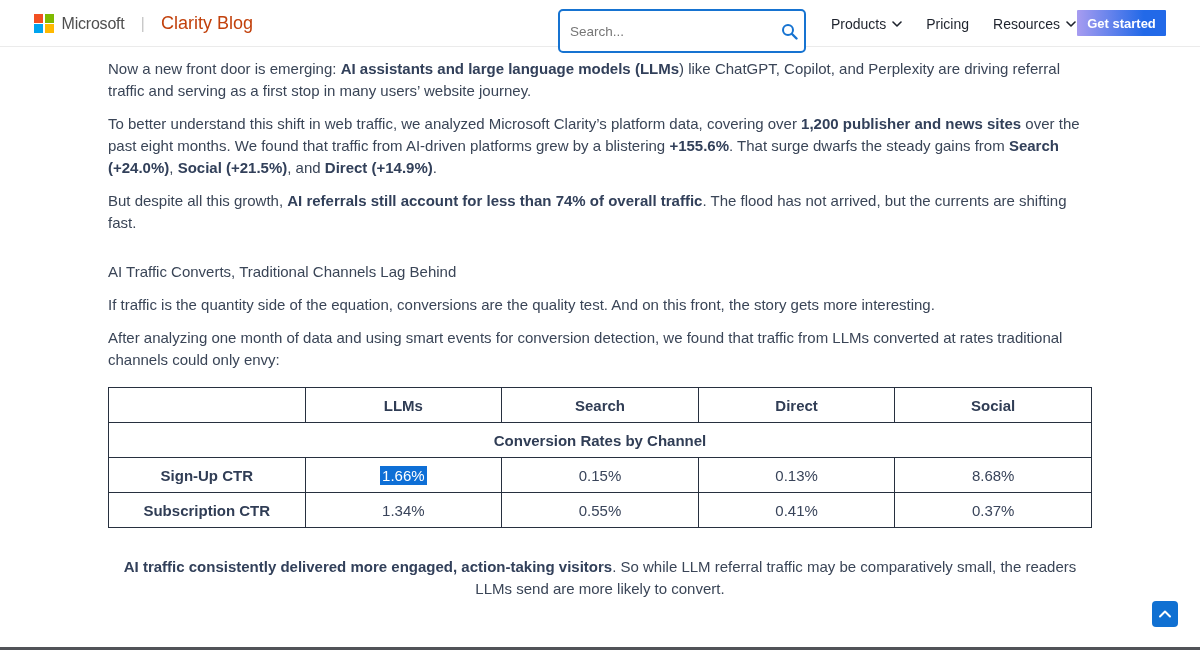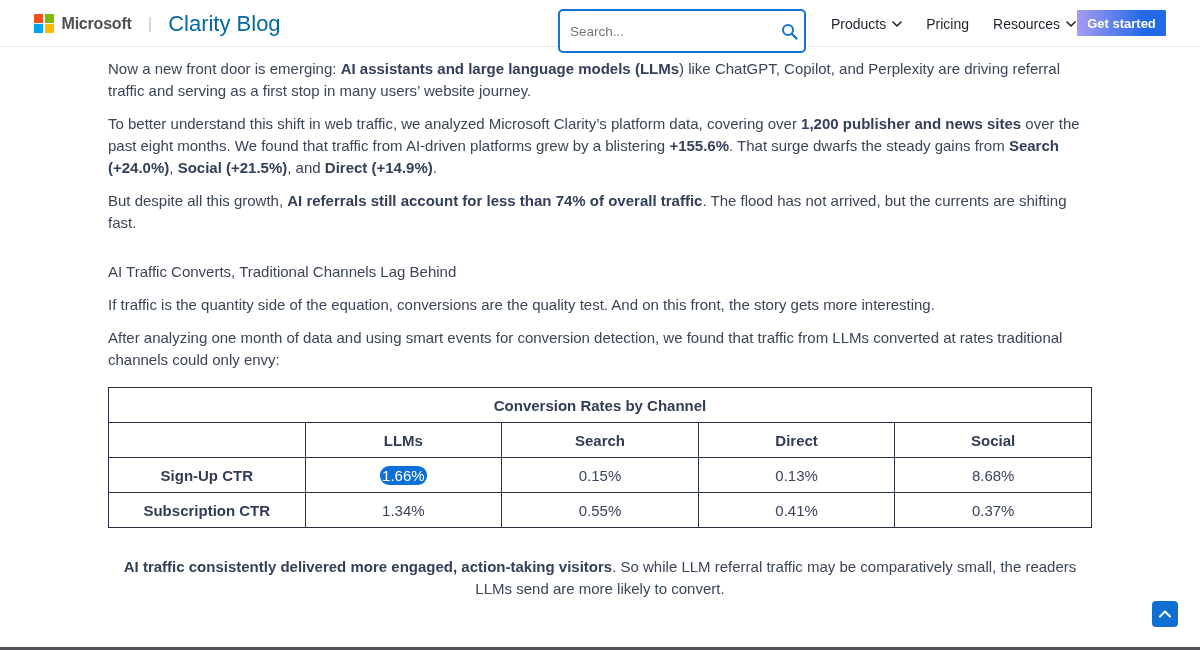--- a/index.html
+++ b/index.html
@@ -6,23 +6,23 @@
   html, body { width: 1200px; height: 650px; overflow: hidden; background: #ffffff;
     font-family: "Liberation Sans", sans-serif; }
 
   
   .header { position: absolute; top: 0; left: 0; width: 1200px; height: 47px;
     background: #fff; border-bottom: 1px solid #ebebeb; }
   .brand-group { position: absolute; left: 34px; top: 0; height: 47px; display: flex; align-items: center; }
   .ms-logo { display: grid; grid-template-columns: 9px 9px; grid-template-rows: 9px 9px; gap: 1.5px; margin-right: 8px; cursor: pointer; }
   .ms-sq1 { background: #f25022; } .ms-sq2 { background: #7fba00; }
   .ms-sq3 { background: #00a4ef; } .ms-sq4 { background: #ffb900; }
-  .brand-text { font-size: 16px; font-weight: 700; color: #4f4f4f; letter-spacing: -0.2px; }
+  .brand-text { font-size: 16px; font-weight: 400; color: #4f4f4f; letter-spacing: -0.2px; }
   .brand-divider { color: #c9c9c9; font-size: 17px; font-weight: 300; margin: 0 16px; }
-  .site-title { font-size: 22px; font-weight: 500; color: #0369a1; }
+  .site-title { font-size: 18px; font-weight: 500; color: #c2410c; }
 
   .search-wrap { position: absolute; left: 558px; top: 9px; width: 248px; height: 44px;
     border: 2px solid #1673d1; border-radius: 5px; background: #fff; display: flex; align-items: center; }
   .search-input { flex: 1; border: none; outline: none; background: transparent;
     font-size: 13.5px; color: #333; padding: 0 8px 0 10px; font-family: "Liberation Sans", sans-serif; }
   .search-input::placeholder { color: #767676; }
   .search-icon { width: 26px; height: 24px; display: flex; align-items: center; justify-content: center; cursor: pointer; margin-right: 2px; }
 
   .nav { position: absolute; left: 831px; top: 0; height: 47px; display: flex; gap: 24px; }
   .nav-item { display: flex; align-items: center; gap: 6px; font-size: 14px; color: #1e232d; cursor: pointer; white-space: nowrap; }
@@ -40,21 +40,21 @@
   .article .b { font-weight: 700; color: #32405a; }
 
   
   .conv-table { border-collapse: collapse; width: 984px; margin-top: 16px; }
   .conv-table th, .conv-table td { border: 1px solid #27303f; height: 35px;
     text-align: center; vertical-align: middle; font-size: 15px; color: #39445a; }
   .conv-table .tbl-title { font-weight: 700; color: #303d55; }
   .conv-table th { font-weight: 700; color: #303d55; }
   .conv-table .row-label { font-weight: 700; color: #303d55; }
   .conv-table col { width: 20%; }
-  .sel-highlight { background: #0e6fd6; color: #ffffff; padding: 1px 2px; border-radius: 9px; }
+  .sel-highlight { background: #0e6fd6; color: #ffffff; padding: 1px 2px; }
 
   
   .scroll-top { position: absolute; left: 1152px; top: 601px; width: 26px; height: 26px;
     background: #1070d2; border: none; border-radius: 4px; cursor: pointer;
     display: flex; align-items: center; justify-content: center; }
 
   .bottom-strip { position: absolute; left: 0; bottom: 0; width: 1200px; height: 3px; background: #515358; }
 </style>
 </head>
 <body>
@@ -118,28 +118,28 @@
   <table class="conv-table">
     <colgroup>
         <col>
         <col>
         <col>
         <col>
         <col>
       </colgroup>
     <tbody>
       <tr>
-        <td colspan="5" class="tbl-title">Conversion Rates by Channel</td>
-      </tr>
-      <tr>
         <th></th>
         <th>LLMs</th>
         <th>Search</th>
         <th>Direct</th>
         <th>Social</th>
+      </tr>
+      <tr>
+        <td colspan="5" class="tbl-title">Conversion Rates by Channel</td>
       </tr>
       <tr>
         <td class="row-label">Sign-Up CTR</td>
         <td>
           <span class="sel-highlight">1.66%</span>
         </td>
         <td>0.15%</td>
         <td>0.13%</td>
         <td>8.68%</td>
       </tr>

